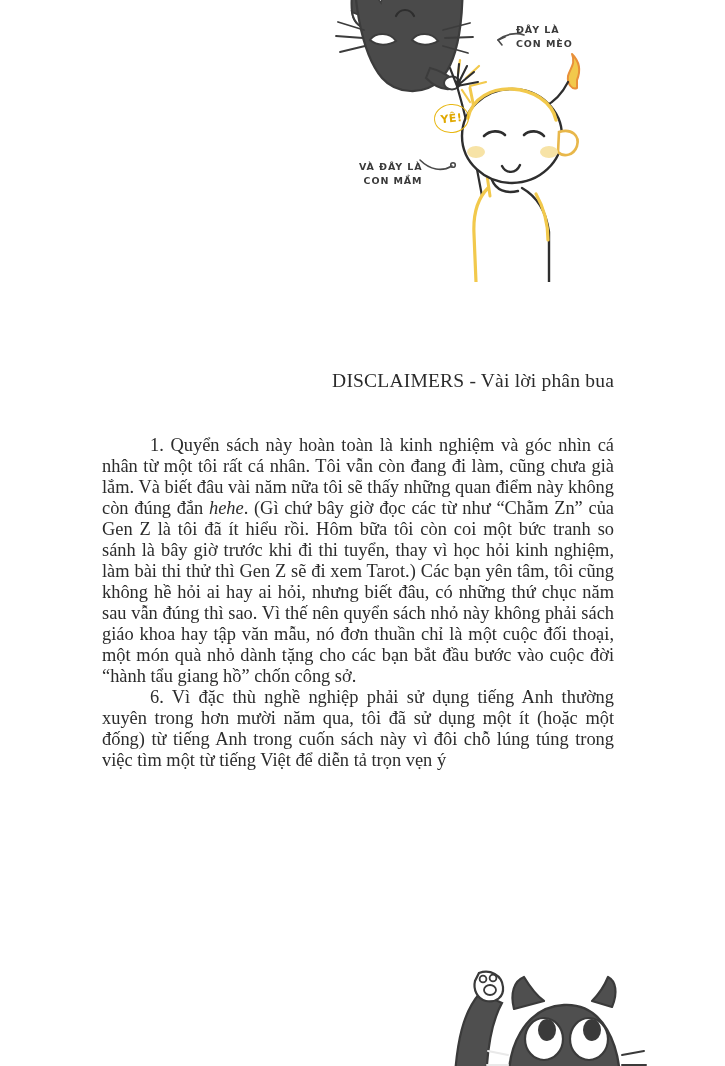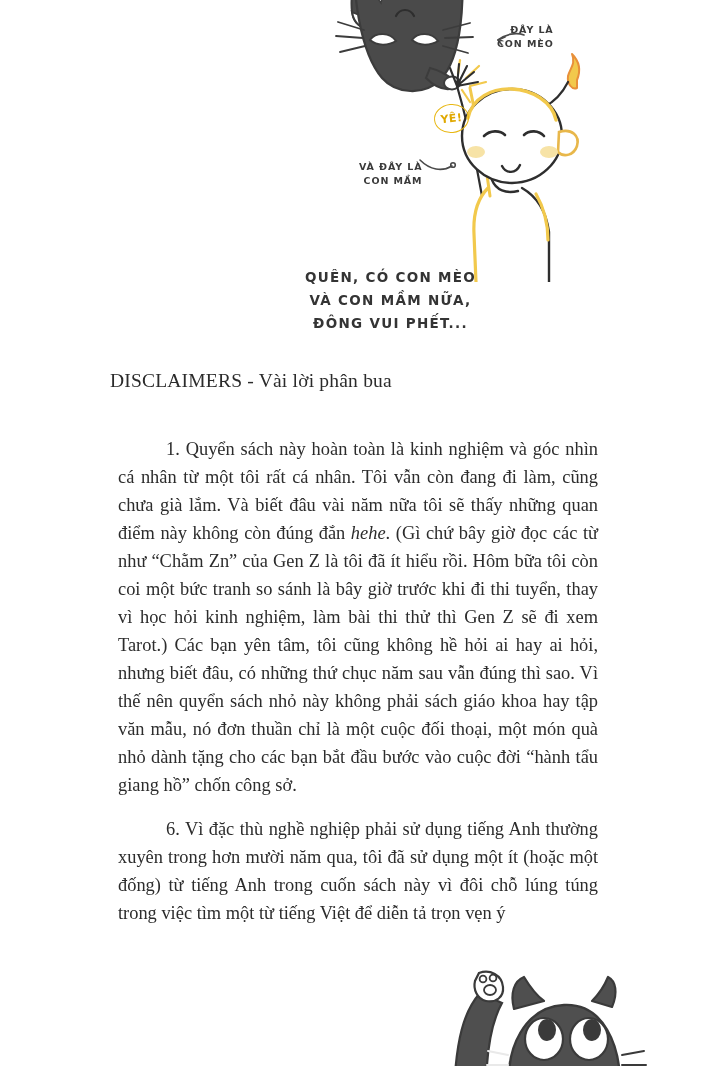--- a/index.html
+++ b/index.html
@@ -45,23 +45,23 @@
     font-family: "DejaVu Sans", "Liberation Sans", sans-serif;
     font-weight: bold;
     font-size: 9.5px;
     letter-spacing: 0.9px;
     line-height: 1.45;
     color: #3a3a3a;
     white-space: pre-line;
     text-align: center;
   }
   .label-cat {
-    left: 497px;
+    left: 516px;
     top: 23px;
-    text-align: right;
+    text-align: left;
   }
   .label-mam {
     left: 359px;
     top: 160px;
     text-align: right;
   }
 
   .sfx {
     position: absolute;
     left: 434px;
@@ -100,34 +100,34 @@
 
   
   .content {
     position: absolute;
     left: 102px;
     top: 368px;
     width: 512px;
   }
 
   .heading {
-    text-align: left;
+    text-align: right;
     font-size: 19.5px;
     line-height: 1.3;
     color: #2b2b2b;
     margin: 0 0 42px 0;
     padding-left: 8px;
     font-weight: normal;
     letter-spacing: 0.2px;
   }
 
   .para {
-    margin: 16px;
+    margin: 0;
     font-size: 18.4px;
-    line-height: 28px;
+    line-height: 21px;
     text-align: justify;
     text-justify: inter-word;
     text-indent: 48px;
     color: #2c2c2c;
     hyphens: none;
   }
   .para + .para { margin-top: 0; }
 
   .para em {
     font-style: italic;
@@ -239,23 +239,20 @@
   </div>
 
   <div class="label label-cat">ĐÂY LÀ
 CON MÈO</div>
 
   <div class="label label-mam">VÀ ĐÂY LÀ
 CON MẦM</div>
 
   <div class="sfx">YÊ!</div>
 
-  <div class="caption">QUÊN, CÓ CON MÈO
-VÀ CON MẦM NỮA,
-ĐÔNG VUI PHẾT...</div>
 
   <div class="content">
 
     <h1 class="heading">DISCLAIMERS - Vài lời phân bua</h1>
 
     <p class="para" id="p1">1. Quyển sách này hoàn toàn là kinh nghiệm và góc nhìn cá nhân từ một tôi rất cá nhân. Tôi vẫn còn đang đi làm, cũng chưa già lắm. Và biết đâu vài năm nữa tôi sẽ thấy những quan điểm này không còn đúng đắn <em>hehe</em>. (Gì chứ bây giờ đọc các từ như “Chằm Zn” của Gen Z là tôi đã ít hiểu rồi. Hôm bữa tôi còn coi một bức tranh so sánh là bây giờ trước khi đi thi tuyển, thay vì học hỏi kinh nghiệm, làm bài thi thử thì Gen Z sẽ đi xem Tarot.) Các bạn yên tâm, tôi cũng không hề hỏi ai hay ai hỏi, nhưng biết đâu, có những thứ chục năm sau vẫn đúng thì sao. Vì thế nên quyển sách nhỏ này không phải sách giáo khoa hay tập văn mẫu, nó đơn thuần chỉ là một cuộc đối thoại, một món quà nhỏ dành tặng cho các bạn bắt đầu bước vào cuộc đời “hành tẩu giang hồ” chốn công sở.</p>
     <p class="para" id="p2">6. Vì đặc thù nghề nghiệp phải sử dụng tiếng Anh thường xuyên trong hơn mười năm qua, tôi đã sử dụng một ít (hoặc một đống) từ tiếng Anh trong cuốn sách này vì đôi chỗ lúng túng trong việc tìm một từ tiếng Việt để diễn tả trọn vẹn ý</p>
 
   </div>
 

